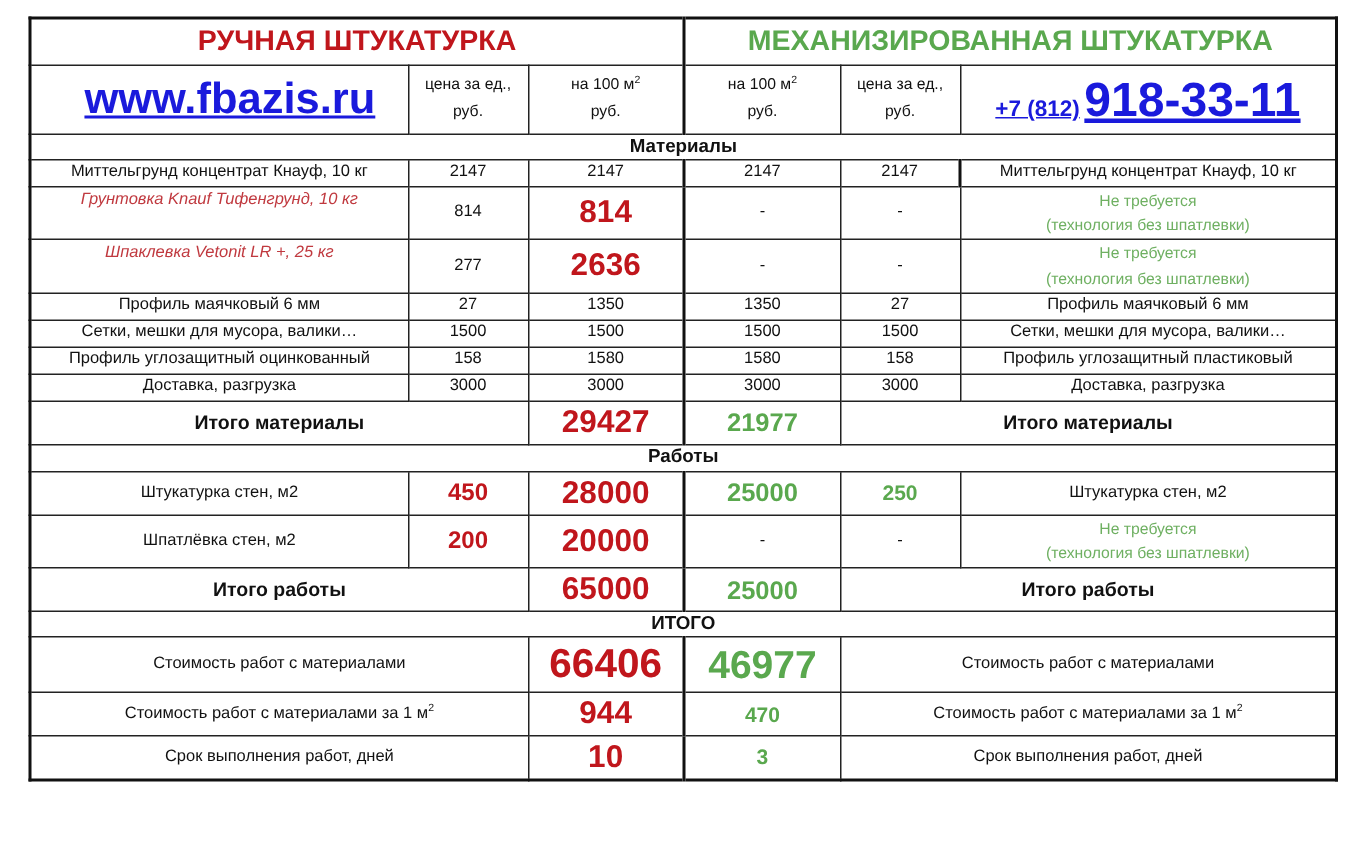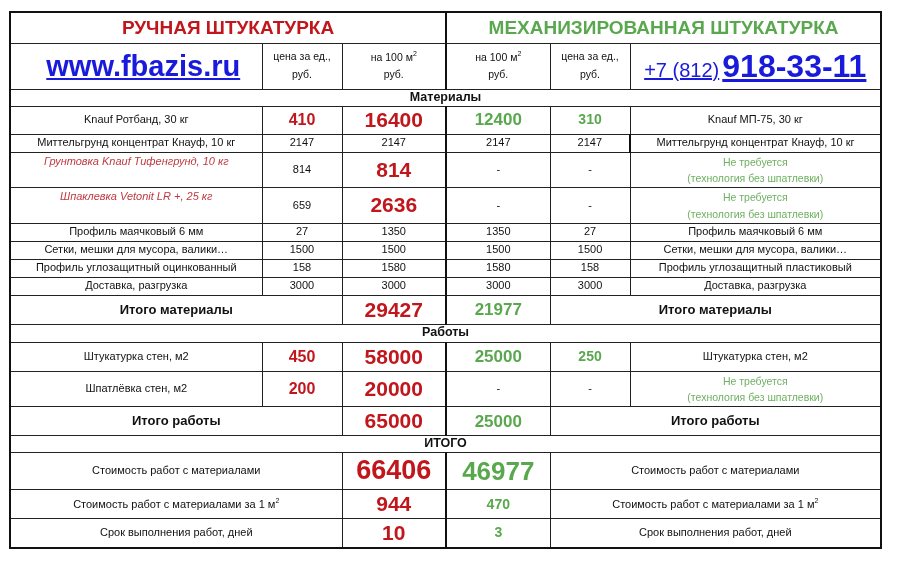--- a/index.html
+++ b/index.html
@@ -1,31 +1,31 @@
 <!DOCTYPE html>
 <html><head>
 <meta charset="utf-8">
 <style>
   html, body { margin: 0; padding: 0; background: #ffffff; }
   body { width: 910px; height: 564px; position: relative; overflow: hidden;
          font-family: "Liberation Sans", "DejaVu Sans", sans-serif; color: #111; }
-  table { position: absolute; left: 9px; top: 11px; width: 871px;
+  table { position: absolute; left: 19px; top: 11px; width: 871px;
           border-collapse: collapse; border: 2.5px solid #111; table-layout: fixed; }
   td { border: 1px solid #222; text-align: center; vertical-align: middle;
        padding: 0 2px; font-size: 11px; line-height: 1.25; overflow: hidden; }
   .red { color: #c0161c; }
   .green { color: #5aa84e; }
   .redlight { color: #c0393f; font-style: italic; }
   .greenlight { color: #6fb062; }
   .title { font-size: 19px; font-weight: bold; }
   .big { font-size: 21px; font-weight: bold; }
   .mid { font-size: 17px; font-weight: bold; }
   .sm { font-size: 14px; font-weight: bold; }
   .site { font-size: 29px; font-weight: bold; color: #1a1adc; text-decoration: underline; margin-left: 14px; }
-  .phone-prefix { font-size: 20px; font-weight: normal; color: #1a1adc; text-decoration: underline; }
+  .phone-prefix { font-size: 15px; font-weight: bold; color: #1a1adc; text-decoration: underline; }
   .phone-main { font-size: 32px; font-weight: bold; color: #1a1adc; text-decoration: underline; }
   .hdr { font-size: 10.5px; line-height: 1.7; }
   .section { font-weight: bold; font-size: 12.5px; }
   .sumlabel { font-weight: bold; font-size: 13px; margin-left: 28px; }
   .note { font-size: 10.5px; line-height: 1.6; vertical-align: top; padding-top: 1px; margin-top: 32px; }
   sup { font-size: 7px; }
   .thickright { border-right: 2.5px solid #111; }
 </style>
 </head>
 <body>
@@ -65,28 +65,20 @@
     <td>
       <span class="phone-prefix">+7 (812)</span>
       <span class="phone-main">918-33-11</span>
     </td>
   </tr>
 
   <tr style="height:17px">
     <td colspan="6" class="section">Материалы</td>
   </tr>
 
-  <tr style="height:28px">
-    <td>Knauf Ротбанд, 30 кг</td>
-    <td class="mid red" style="font-size:16px">410</td>
-    <td class="big red thickright">16400</td>
-    <td class="mid green">12400</td>
-    <td class="sm green">310</td>
-    <td>Knauf МП-75, 30 кг</td>
-  </tr>
 
   <tr style="height:18px">
     <td>Миттельгрунд концентрат Кнауф, 10 кг</td>
     <td>2147</td>
     <td class="thickright">2147</td>
     <td>2147</td>
     <td>2147</td>
     <td style="border-left:2.5px solid #111">Миттельгрунд концентрат Кнауф, 10 кг</td>
   </tr>
 
@@ -96,21 +88,21 @@
     <td class="big red thickright">814</td>
     <td>-</td>
     <td>-</td>
     <td class="note greenlight">
       <span>Не требуется</span><br><span>(технология без шпатлевки)</span>
     </td>
   </tr>
 
   <tr style="height:34px">
     <td class="redlight" style="vertical-align:top;padding-top:2px">Шпаклевка Vetonit LR +,  25 кг</td>
-    <td>659</td>
+    <td>277</td>
     <td class="big red thickright">2636</td>
     <td>-</td>
     <td>-</td>
     <td class="note greenlight">
       <span>Не требуется</span><br><span>(технология без шпатлевки)</span>
     </td>
   </tr>
 
   <tr style="height:18px">
     <td>Профиль маячковый 6 мм</td>
@@ -155,21 +147,21 @@
     <td colspan="2" class="sumlabel">Итого материалы</td>
   </tr>
 
   <tr style="height:18px">
     <td colspan="6" class="section">Работы</td>
   </tr>
 
   <tr style="height:29px">
     <td>Штукатурка стен, м2</td>
     <td class="mid red" style="font-size:16px">450</td>
-    <td class="big red thickright">58000</td>
+    <td class="big red thickright">28000</td>
     <td class="mid green">25000</td>
     <td class="sm green">250</td>
     <td>Штукатурка стен, м2</td>
   </tr>
 
   <tr style="height:34px">
     <td>Шпатлёвка стен, м2</td>
     <td class="mid red" style="font-size:16px">200</td>
     <td class="big red thickright">20000</td>
     <td>-</td>

